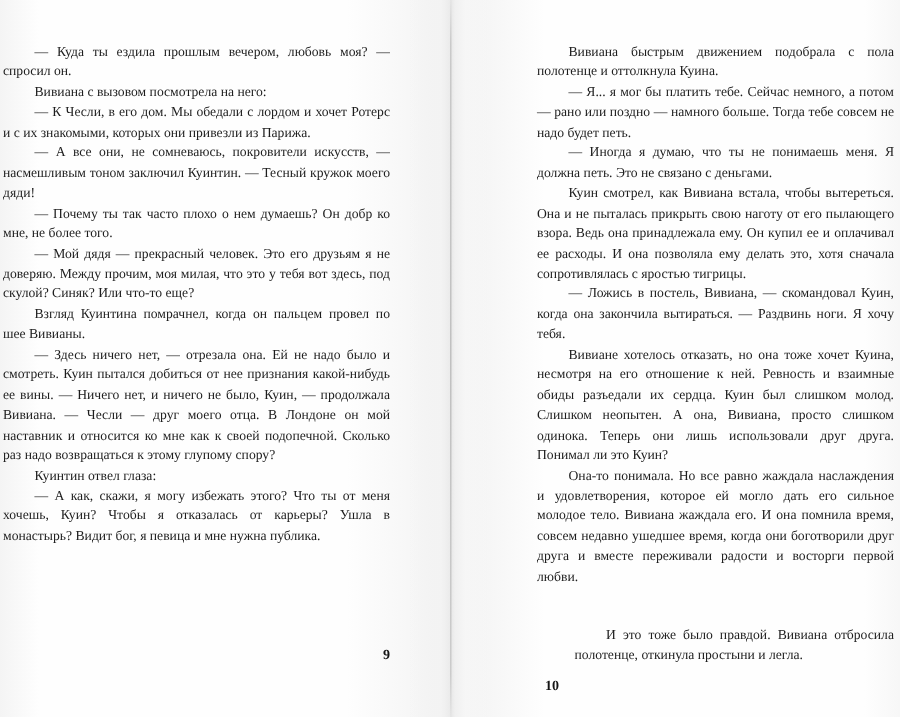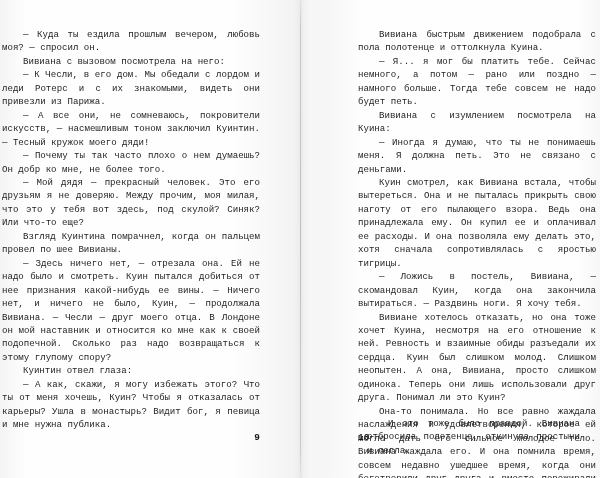--- a/index.html
+++ b/index.html
@@ -7,21 +7,21 @@
     margin: 0;
     padding: 0;
     background: #ffffff;
   }
   #scan {
     position: relative;
     width: 600px;
     height: 478px;
     overflow: hidden;
     background: #fdfdfd;
-    font-family: Liberation Mono, monospace;
+    font-family: Liberation Serif, serif;
     color: #1d1d1d;
   }
 
   
   .sheet {
     position: absolute;
     top: 0;
     height: 478px;
     background: #fefefe;
   }
@@ -120,29 +120,29 @@
     color: #141414;
   }
   .folio.left-folio {
     left: 2px;
     top: 431px;
     width: 258px;
     text-align: right;
   }
   .folio.right-folio {
     left: 358px;
-    top: 431px;
+    top: 452px;
     width: 20px;
-    text-align: left;
+    text-align: center;
   }
 
   
   .tail-block {
     position: absolute;
-    left: 367px;
+    left: 383px;
     top: 417px;
     width: 213px;
     font-size: 9.1px;
     line-height: 13.45px;
     text-align: left;
   }
   .tail-block .para { text-indent: 21px; }
 </style>
 </head>
 <body>
@@ -151,35 +151,34 @@
 
   <div class="sheet left"></div>
   <div class="sheet right"></div>
 
   <div class="gutter"></div>
   <div class="gutter-line"></div>
 
   <div class="column left">
     <p class="para">— Куда ты ездила прошлым вечером, любовь моя? — спросил он.</p>
     <p class="para">Вивиана с вызовом посмотрела на него:</p>
-    <p class="para">— К Чесли, в его дом. Мы обедали с лордом и леди Ротерс и с их знакомыми, видеть они привезли из Парижа.</p>
+    <p class="para">— К Чесли, в его дом. Мы обедали с лордом и хочет Ротерс и с их знакомыми, которых они привезли из Парижа.</p>
     <p class="para">— А все они, не сомневаюсь, покровители искусств, — насмешливым тоном заключил Куинтин. — Тесный кружок моего дяди!</p>
     <p class="para">— Почему ты так часто плохо о нем думаешь? Он добр ко мне, не более того.</p>
     <p class="para">— Мой дядя — прекрасный человек. Это его друзьям я не доверяю. Между прочим, моя милая, что это у тебя вот здесь, под скулой? Синяк? Или что-то еще?</p>
     <p class="para">Взгляд Куинтина помрачнел, когда он пальцем провел по шее Вивианы.</p>
     <p class="para">— Здесь ничего нет, — отрезала она. Ей не надо было и смотреть. Куин пытался добиться от нее признания какой-нибудь ее вины. — Ничего нет, и ничего не было, Куин, — продолжала Вивиана. — Чесли — друг моего отца. В Лондоне он мой наставник и относится ко мне как к своей подопечной. Сколько раз надо возвращаться к этому глупому спору?</p>
     <p class="para">Куинтин отвел глаза:</p>
     <p class="para">— А как, скажи, я могу избежать этого? Что ты от меня хочешь, Куин? Чтобы я отказалась от карьеры? Ушла в монастырь? Видит бог, я певица и мне нужна публика.</p>
   </div>
   <div class="folio left-folio">9</div>
 
   <div class="column right">
     <p class="para">Вивиана быстрым движением подобрала с пола полотенце и оттолкнула Куина.</p>
     <p class="para">— Я... я мог бы платить тебе. Сейчас немного, а потом — рано или поздно — намного больше. Тогда тебе совсем не надо будет петь.</p>
-    <p class="para">Вивиана с изумлением посмотрела на Куина:</p>
     <p class="para">— Иногда я думаю, что ты не понимаешь меня. Я должна петь. Это не связано с деньгами.</p>
     <p class="para">Куин смотрел, как Вивиана встала, чтобы вытереться. Она и не пыталась прикрыть свою наготу от его пылающего взора. Ведь она принадлежала ему. Он купил ее и оплачивал ее расходы. И она позволяла ему делать это, хотя сначала сопротивлялась с яростью тигрицы.</p>
     <p class="para">— Ложись в постель, Вивиана, — скомандовал Куин, когда она закончила вытираться. — Раздвинь ноги. Я хочу тебя.</p>
     <p class="para">Вивиане хотелось отказать, но она тоже хочет Куина, несмотря на его отношение к ней. Ревность и взаимные обиды разъедали их сердца. Куин был слишком молод. Слишком неопытен. А она, Вивиана, просто слишком одинока. Теперь они лишь использовали друг друга. Понимал ли это Куин?</p>
     <p class="para">Она-то понимала. Но все равно жаждала наслаждения и удовлетворения, которое ей могло дать его сильное молодое тело. Вивиана жаждала его. И она помнила время, совсем недавно ушедшее время, когда они боготворили друг друга и вместе переживали радости и восторги первой любви.</p>
   </div>
 
   <div class="tail-block">
     <p class="para">И это тоже было правдой. Вивиана отбросила полотенце, откинула простыни и легла.</p>
   </div>

